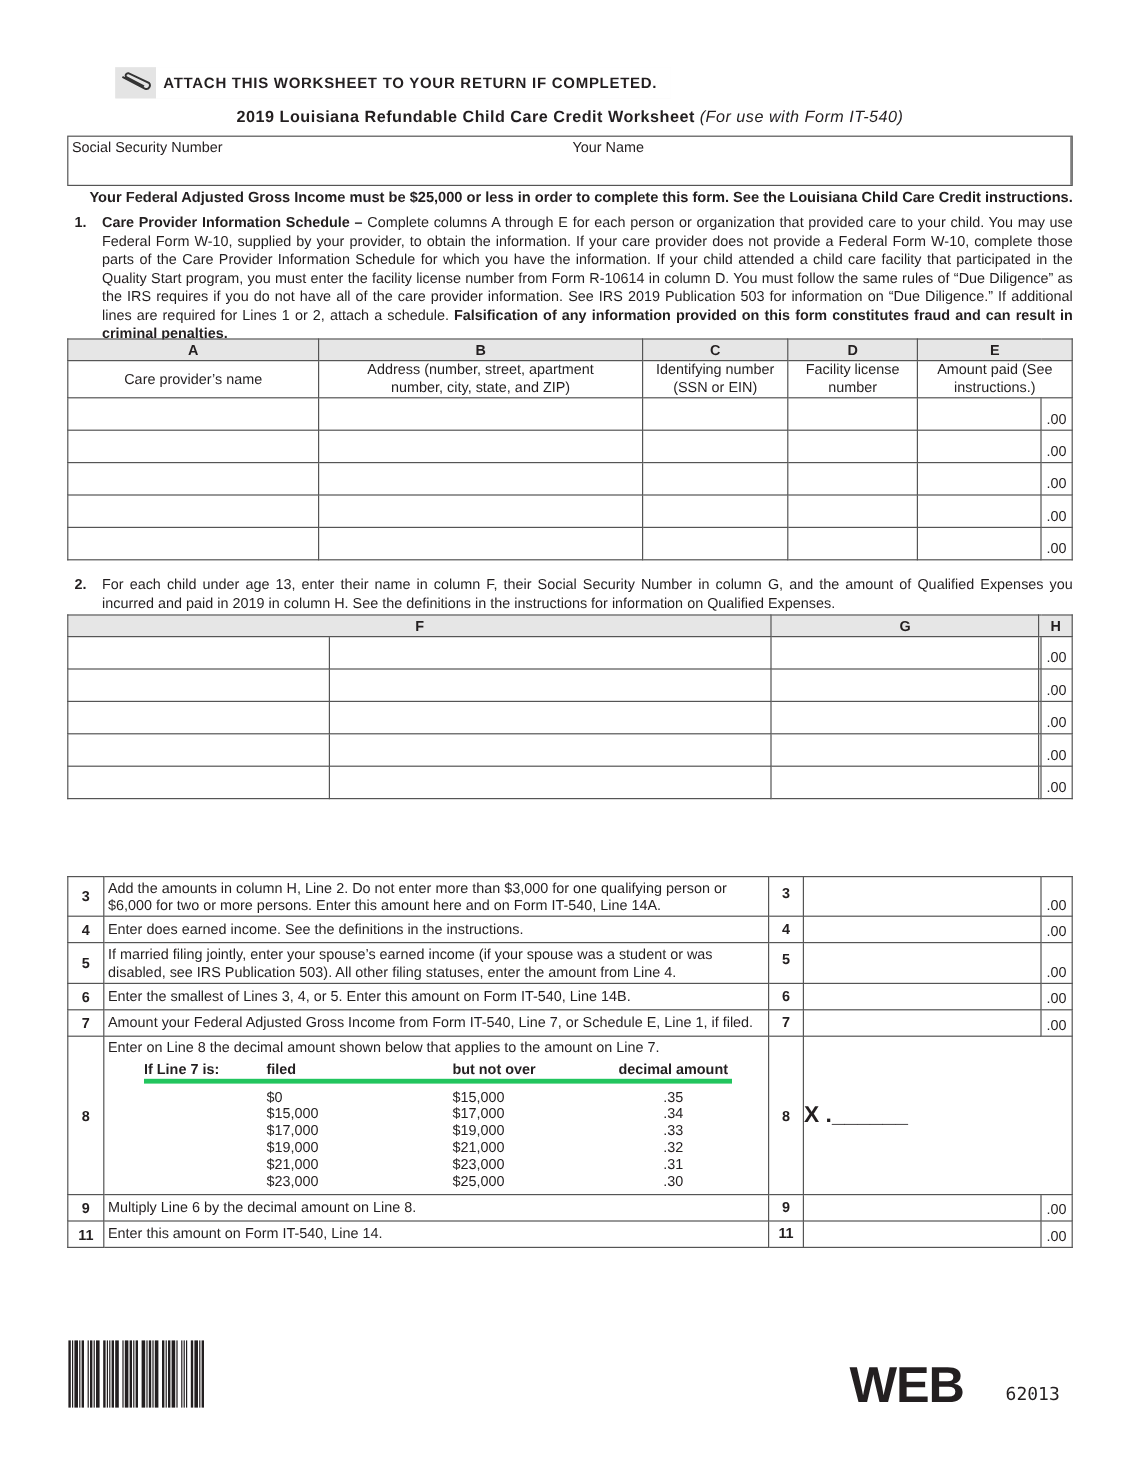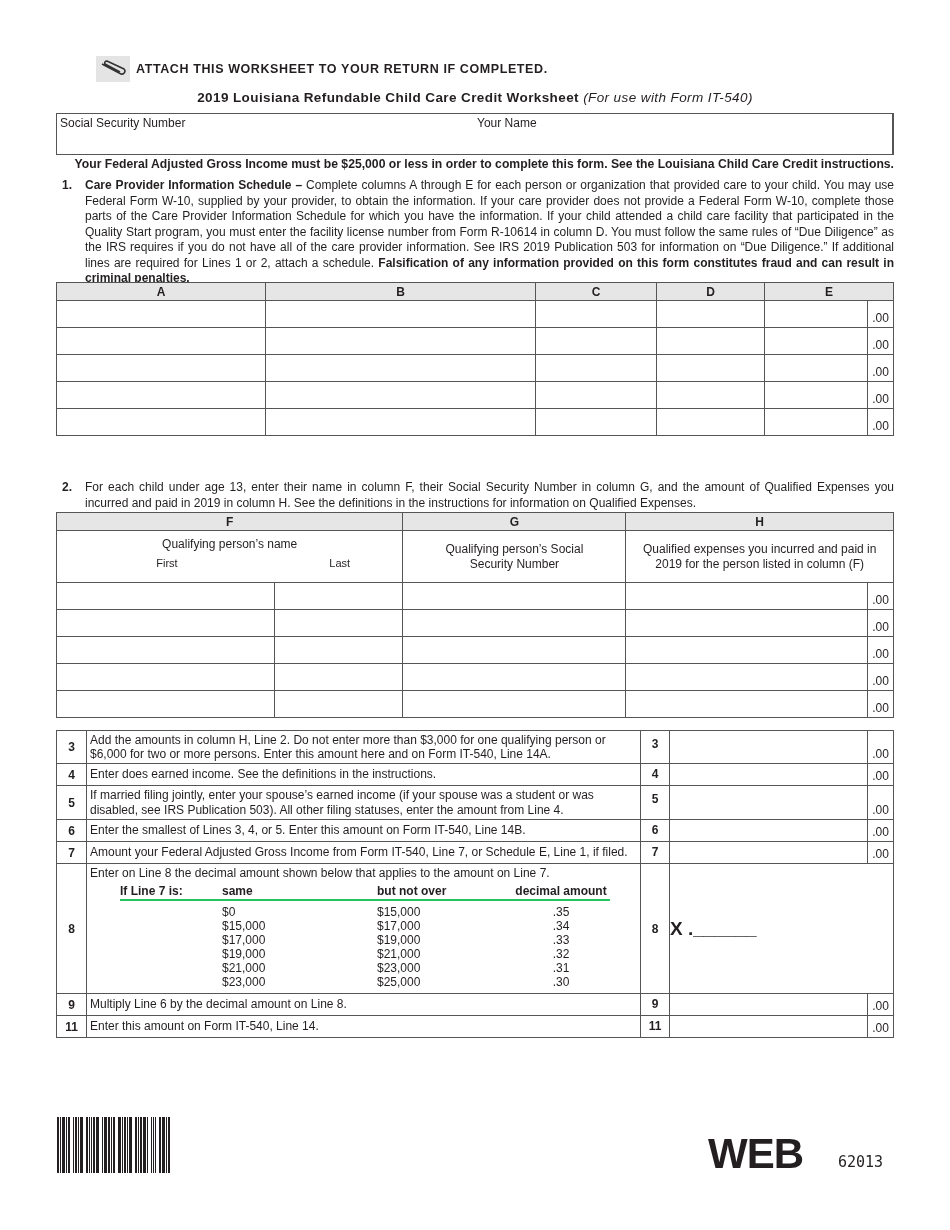--- a/index.html
+++ b/index.html
@@ -33,21 +33,21 @@
   .hdr-desc td { text-align: center; line-height: 15px; }
   .cents { width: 26px; text-align: center; vertical-align: bottom; font-size: 12px; padding-bottom: 2px; }
 
   .lines td.ln { width: 30px; text-align: center; font-weight: bold; font-size: 12px; }
   .lines td.desc { padding: 0 3px; line-height: 14.5px; }
   .lines td.ln2 { width: 29px; text-align: center; font-weight: bold; font-size: 12px; vertical-align: top; padding-top: 6px; }
   .lines td.amt { width: 198px; }
   .big { font-weight: bold; font-size: 19px; text-align: left; }
 
   .sched { margin: 3px 0 4px 30px; width: 490px; font-size: 12px; }
-  .sched .hrow { display: flex; font-weight: bold; border-bottom: 2px solid #22c55e; padding-bottom: 1px; justify-content: space-between; }
+  .sched .hrow { display: flex; font-weight: bold; border-bottom: 4px solid #22c55e; padding-bottom: 1px; justify-content: space-between; }
   .sched .row { display: flex; line-height: 14px; }
   .sched .c0 { width: 102px; }
   .sched .c1 { width: 155px; }
   .sched .c2 { width: 135px; }
   .sched .c3 { width: 98px; text-align: center; }
 
   .barcode { left: 57px; top: 1117px; width: 175px; height: 56px; display: flex; align-items: stretch; }
   .barcode span { display: block; background: #231f20; margin-right: 1px; }
   .web { left: 708px; top: 1133px; font-size: 42px; font-weight: bold; letter-spacing: -1px; line-height: 42px; }
   .formno { left: 838px; top: 1153px; font-size: 15px; font-family: "DejaVu Sans Mono", monospace; }
@@ -85,20 +85,27 @@
 
 <table style="left:56px; top:282px; width:838px;">
   <tbody>
       <tr class="hdr-letter">
     <td style="width:209px;">A</td>
     <td style="width:270px;">B</td>
     <td style="width:121px;">C</td>
     <td style="width:108px;">D</td>
     <td colspan="2">E</td>
   </tr>
+  <tr class="hdr-desc" style="height:30px;">
+    <td>Care provider’s name</td>
+    <td style="padding:0 30px;">Address (number, street, apartment number, city, state, and ZIP)</td>
+    <td>Identifying number (SSN or EIN)</td>
+    <td style="padding:0 12px;">Facility license number</td>
+    <td colspan="2" style="padding:0 6px;">Amount paid (See instructions.)</td>
+  </tr>
   <tr style="height:27px;">
     <td></td>
         <td></td>
         <td></td>
         <td></td>
         <td></td>
         <td class="cents">.00</td>
   </tr>
   <tr style="height:27px;">
     <td></td>
@@ -139,31 +146,20 @@
   <span class="num" style="font-weight:bold;">2.</span>
   <div class="txt">For each child under age 13, enter their name in column F, their Social Security Number in column G, and the amount of Qualified Expenses you incurred and paid in 2019 in column H. See the definitions in the instructions for information on Qualified Expenses.</div>
 </div>
 
 <table style="left:56px; top:512px; width:838px;">
   <tbody>
       <tr class="hdr-letter">
     <td colspan="2" style="width:437px;">F</td>
     <td style="width:223px;">G</td>
     <td colspan="2">H</td>
-  </tr>
-  <tr class="hdr-desc" style="height:52px;">
-    <td colspan="2" style="position:relative;">
-      <div style="margin-top:-6px;">Qualifying person’s name</div>
-      <div style="display:flex; font-size:11px; margin-top:4px;">
-        <span style="width:220px; text-align:center;">First</span>
-        <span style="flex:1; text-align:center;">Last</span>
-      </div>
-    </td>
-    <td style="padding:0 30px;">Qualifying person’s Social Security Number</td>
-    <td colspan="2" style="padding:0 2px;">Qualified expenses you incurred and paid in 2019 for the person listed in column (F)</td>
   </tr>
   <tr style="height:27px;">
     <td style="width:218px;"></td>
         <td></td>
         <td></td>
         <td></td>
         <td class="cents">.00</td>
   </tr>
   <tr style="height:27px;">
     <td></td>
@@ -233,21 +229,21 @@
     <td class="amt"></td>
     <td class="cents">.00</td>
   </tr>
   <tr style="height:130px;">
     <td class="ln">8</td>
     <td class="desc" style="vertical-align:top; padding-top:2px;">
       <div>Enter on Line 8 the decimal amount shown below that applies to the amount on Line 7.</div>
       <div class="sched">
         <div class="hrow">
           <span class="c0">If Line 7 is:</span>
-          <span class="c1">same</span>
+          <span class="c1">filed</span>
           <span class="c2">but not over</span>
           <span class="c3">decimal amount</span>
         </div>
         <div style="height:4px;"></div>
         <div class="row">
               <span class="c0"></span>
               <span class="c1">$0</span>
               <span class="c2">$15,000</span>
               <span class="c3">.35</span>
             </div>

